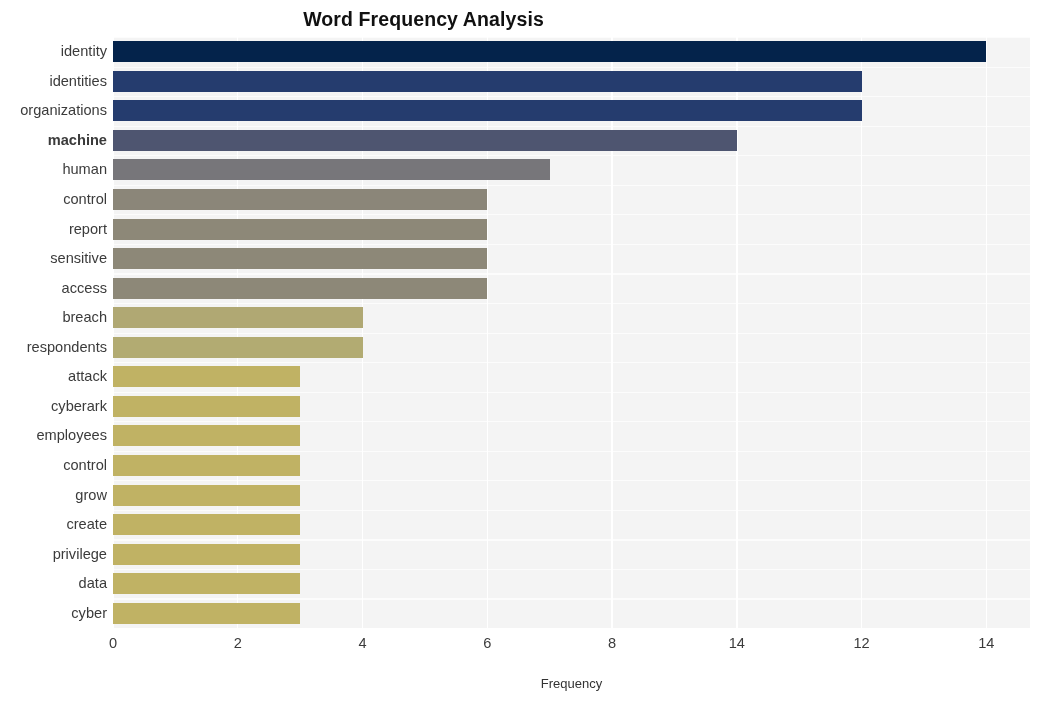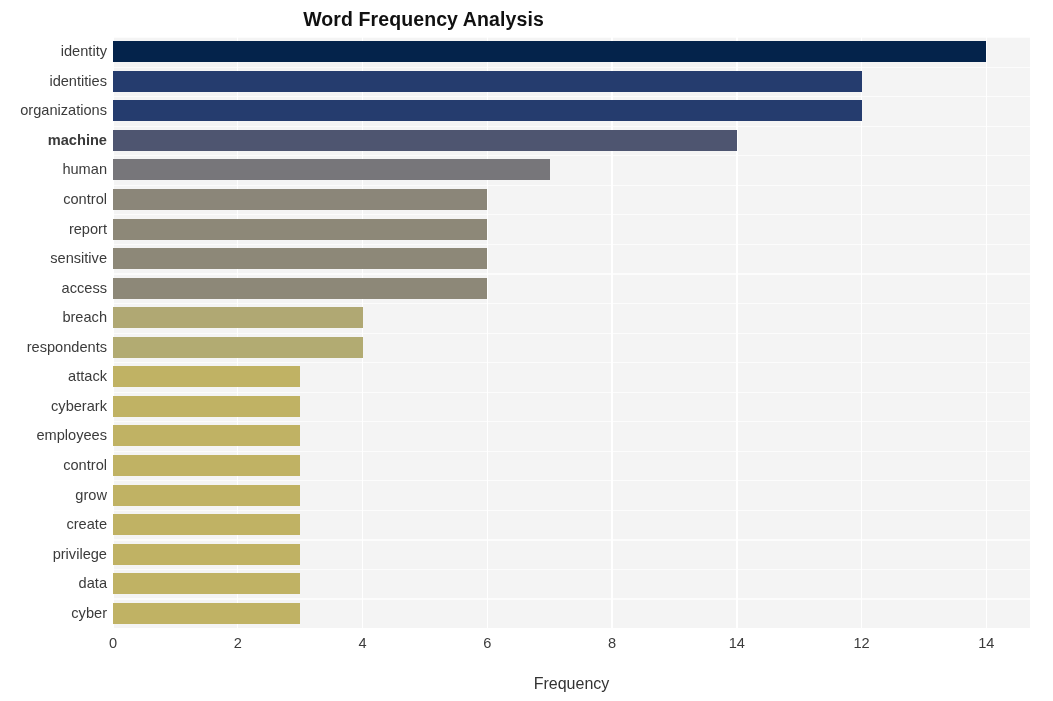--- a/index.html
+++ b/index.html
@@ -110,21 +110,21 @@
     line-height: 22px;
   }
 
   
   #xlabel {
     position: absolute;
     left: 113px;
     top: 674px;
     width: 917px;
     text-align: center;
-    font-size: 16px;
+    font-size: 13px;
     color: #333333;
     line-height: 20px;
   }
 </style>
 </head>
 <body>
 
 <div id="figure">
 
   <div id="chart-title">Word Frequency Analysis</div>

